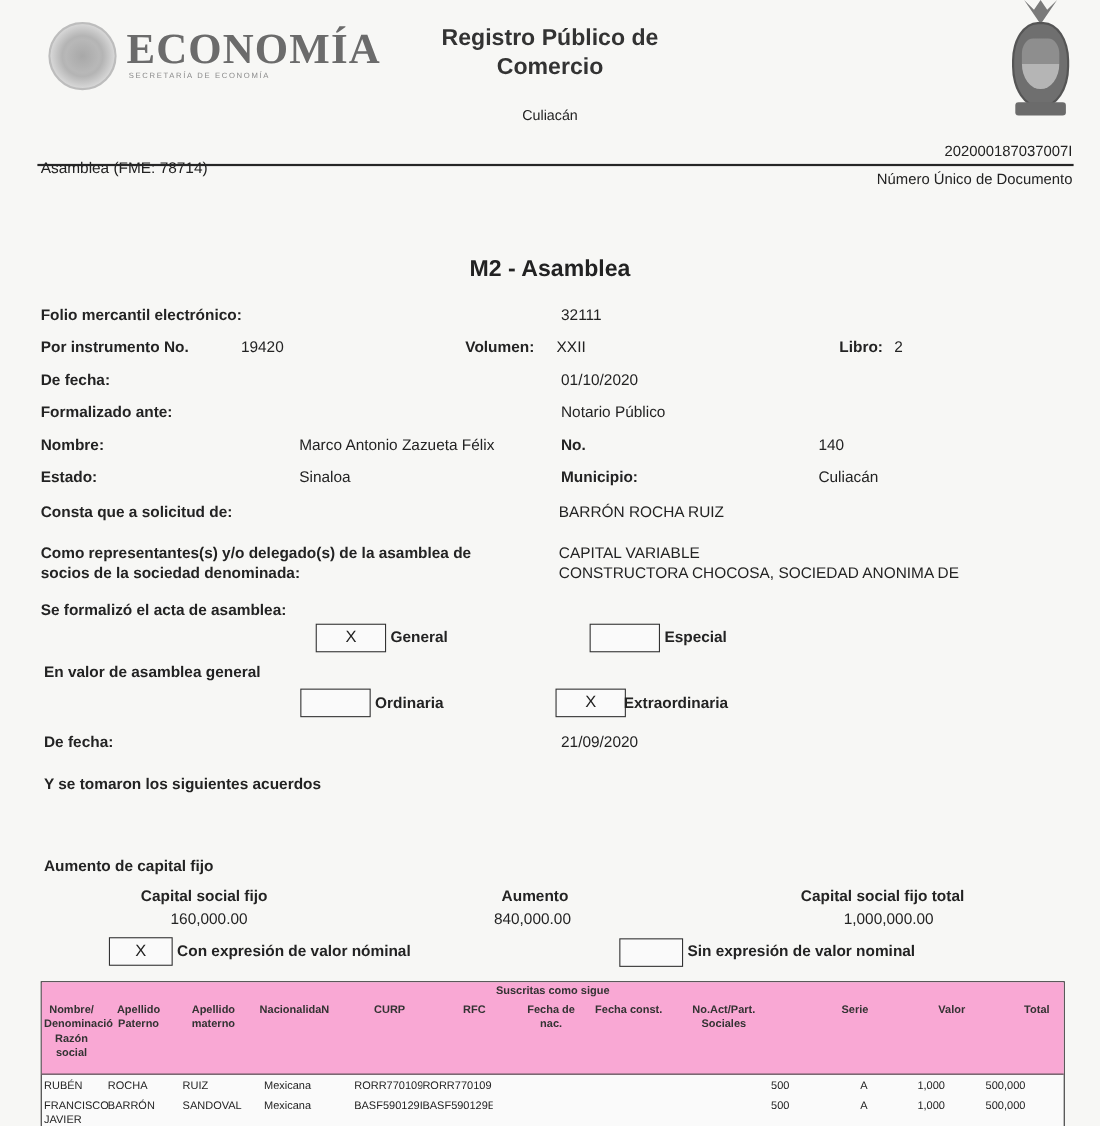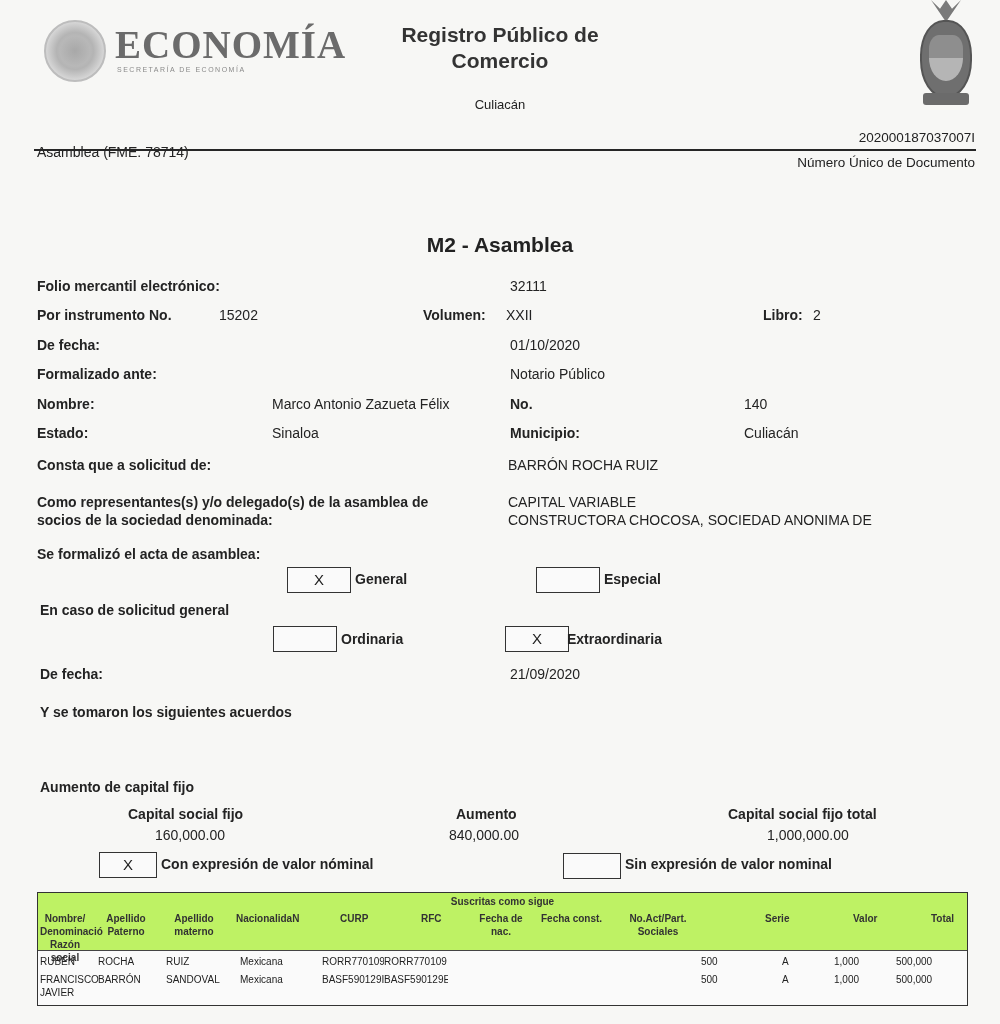--- a/index.html
+++ b/index.html
@@ -38,21 +38,21 @@
     .doc-title { left: 0; top: 233px; width: 1000px; text-align: center; font-size: 21px; font-weight: bold; color: #222; }
 
     .lbl { font-size: 14px; font-weight: bold; color: #232323; }
     .val { font-size: 14px; color: #232323; }
 
     .chk { width: 64px; height: 26px; border: 1.5px solid #333; background: #fafafa;
       font-size: 15px; text-align: center; line-height: 23px; color: #222; }
 
     
     .tbl { left: 37px; top: 892px; width: 931px; border: 1.5px solid #333; background: #fafafa; }
-    .tbl-head { background: #bef264; height: 58px; position: relative; border-bottom: 1.5px solid #444; }
+    .tbl-head { background: #f9a8d4; height: 84px; position: relative; border-bottom: 1.5px solid #444; }
     .tbl-group { position: absolute; left: 0; top: 3px; width: 100%; text-align: center; font-size: 10px; font-weight: bold; color: #333; }
     .th { position: absolute; top: 19px; font-size: 10px; font-weight: bold; color: #333; line-height: 13px; }
     .tbl-body { position: relative; height: 54px; }
     .td { position: absolute; font-size: 10px; color: #222; line-height: 13px; }
   </style>
 </head>
 <body>
 
 <div class="abs seal-left"></div>
 <div class="abs eco-word">ECONOMÍA</div>
@@ -76,21 +76,21 @@
 <div class="abs hdr-right">202000187037007I</div>
 <div class="abs hdr-line"></div>
 <div class="abs hdr-caption">Número Único de Documento</div>
 
 <div class="abs doc-title">M2 - Asamblea</div>
 
 <div class="abs lbl" style="left:37px;top:278px">Folio mercantil electrónico:</div>
 <div class="abs val" style="left:510px;top:278px">32111</div>
 
 <div class="abs lbl" style="left:37px;top:307px">Por instrumento No.</div>
-<div class="abs val" style="left:219px;top:307px">15202</div>
+<div class="abs val" style="left:219px;top:307px">19420</div>
 <div class="abs lbl" style="left:423px;top:307px">Volumen:</div>
 <div class="abs val" style="left:506px;top:307px">XXII</div>
 <div class="abs lbl" style="left:763px;top:307px">Libro:</div>
 <div class="abs val" style="left:813px;top:307px">2</div>
 
 <div class="abs lbl" style="left:37px;top:337px">De fecha:</div>
 <div class="abs val" style="left:510px;top:337px">01/10/2020</div>
 
 <div class="abs lbl" style="left:37px;top:366px">Formalizado ante:</div>
 <div class="abs val" style="left:510px;top:366px">Notario Público</div>
@@ -117,21 +117,21 @@
   <div>CONSTRUCTORA CHOCOSA, SOCIEDAD ANONIMA DE</div>
 </div>
 
 <div class="abs lbl" style="left:37px;top:546px">Se formalizó el acta de asamblea:</div>
 
 <div class="abs chk" style="left:287px;top:567px">X</div>
 <div class="abs lbl" style="left:355px;top:571px">General</div>
 <div class="abs chk" style="left:536px;top:567px"></div>
 <div class="abs lbl" style="left:604px;top:571px">Especial</div>
 
-<div class="abs lbl" style="left:40px;top:602px">En caso de solicitud general</div>
+<div class="abs lbl" style="left:40px;top:602px">En valor de asamblea general</div>
 
 <div class="abs chk" style="left:273px;top:626px"></div>
 <div class="abs lbl" style="left:341px;top:631px">Ordinaria</div>
 <div class="abs chk" style="left:505px;top:626px">X</div>
 <div class="abs lbl" style="left:567px;top:631px">Extraordinaria</div>
 
 <div class="abs lbl" style="left:40px;top:666px">De fecha:</div>
 <div class="abs val" style="left:510px;top:666px">21/09/2020</div>
 
 <div class="abs lbl" style="left:40px;top:704px">Y se tomaron los siguientes acuerdos</div>

